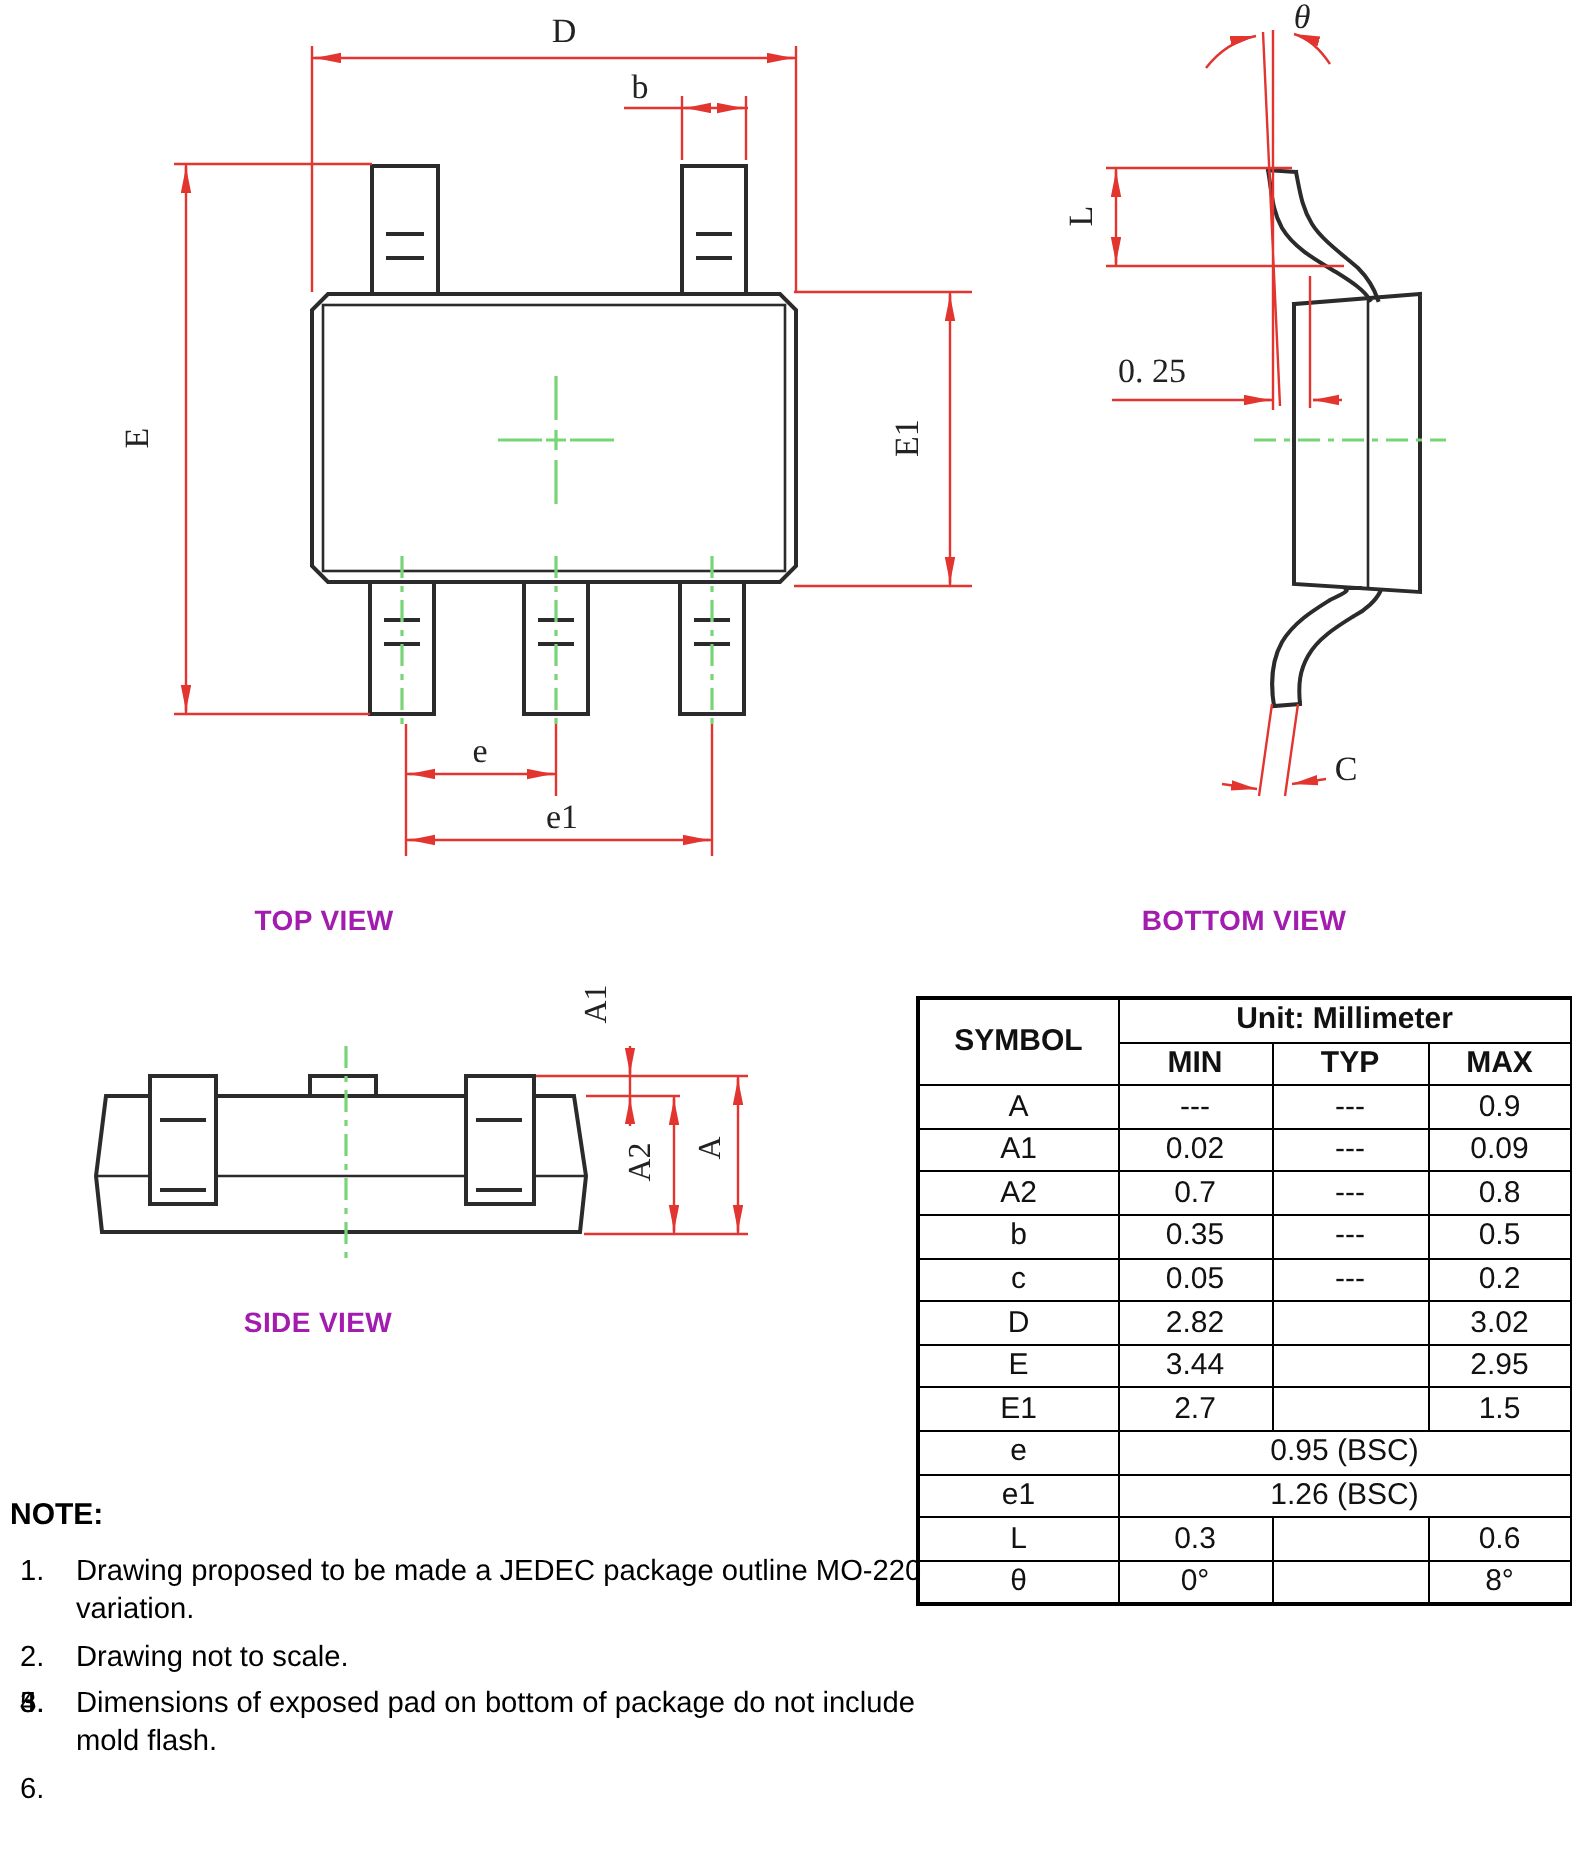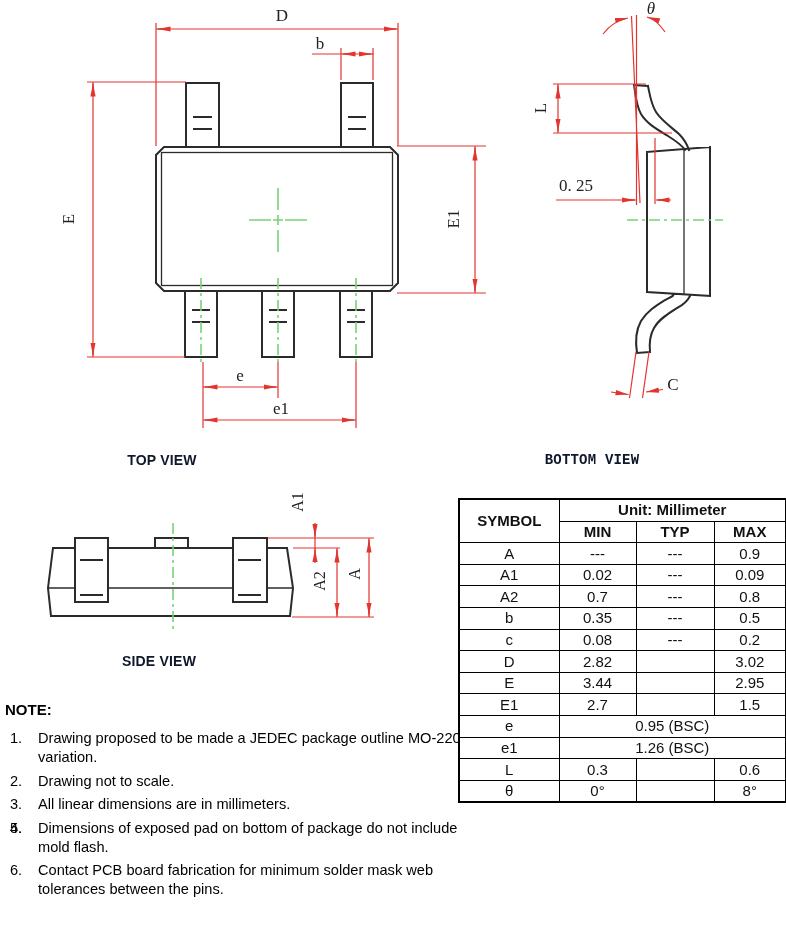--- a/index.html
+++ b/index.html
@@ -12,31 +12,31 @@
   svg text.it{font-style:italic;}
   .k{stroke:var(--ink);stroke-width:2;fill:none;stroke-linecap:square;}
   .kf{stroke:var(--ink);stroke-width:2;fill:#fff;}
   .kt{stroke:var(--ink);stroke-width:1.3;fill:none;}
   .nick{stroke:var(--ink);stroke-width:1.9;fill:none;}
   .r{stroke:var(--red);stroke-width:1.2;fill:none;}
   .g{stroke:var(--grn);stroke-width:1.6;fill:none;}
   .dash{stroke-dasharray:11 4 3 4;}
   .arrf{fill:var(--red);}
   .vtitle{position:absolute;transform:translateX(-50%);font-size:14px;font-weight:bold;
-          color:#0f172a;white-space:nowrap;letter-spacing:.2px;}
+          color:#a21caf;white-space:nowrap;letter-spacing:.2px;}
   
   .dimtable{position:absolute;left:458px;top:498px;width:327px;border-collapse:collapse;
             table-layout:fixed;border:2px solid #000;}
   .dimtable th,.dimtable td{border:1.5px solid #000;padding:0;height:20.6px;
             text-align:center;vertical-align:middle;font-size:15px;line-height:1.05;}
   .dimtable th{font-weight:bold;}
   .dimtable td{font-weight:normal;}
   
   .notes{position:absolute;left:5px;top:701px;width:460px;}
-  .notes-title{font-weight:bold;font-size:15px;color:#000;}
+  .notes-title{font-weight:bold;font-size:15px;color:#000;margin-top:48px;}
   .notes ol{list-style:none;margin:11px 0 0 0;padding:0;}
   .notes li{position:relative;padding-left:33px;margin-bottom:4.5px;line-height:19px;
             font-size:14.6px;width:455px;color:#000;}
   .notes li .num{position:absolute;left:5px;top:0;}
 </style>
 </head>
 <body>
 
 <div class="page">
 
@@ -142,21 +142,21 @@
       <line class="r" x1="369" y1="551" x2="369" y2="539.5" marker-end="url(#arr)"></line>
       <line class="r" x1="369" y1="604" x2="369" y2="615.5" marker-end="url(#arr)"></line>
       <path class="g dash" d="M173,523 V632"></path>
       <text class="s16" x="303" y="502" text-anchor="middle" transform="rotate(-90 303 502)">A1</text>
       <text class="s16" x="325" y="581" text-anchor="middle" transform="rotate(-90 325 581)">A2</text>
       <text class="s16" x="360" y="574" text-anchor="middle" transform="rotate(-90 360 574)">A</text>
     </g>
   </svg>
 
   <div class="vtitle" style="left:162px;top:452px;">TOP VIEW</div>
-  <div class="vtitle" style="left:592px;top:452px;font-family:Liberation Mono, monospace;">BOTTOM VIEW</div>
+  <div class="vtitle" style="left:622px;top:452px;">BOTTOM VIEW</div>
   <div class="vtitle" style="left:159px;top:653px;text-align:center;">SIDE VIEW</div>
 
   <table class="dimtable">
     <colgroup>
         <col style="width:100px">
         <col style="width:77px">
         <col style="width:78px">
         <col style="width:72px">
       </colgroup>
     <tbody>
@@ -188,21 +188,21 @@
       <td>0.8</td>
     </tr>
     <tr>
       <td>b</td>
       <td>0.35</td>
       <td>---</td>
       <td>0.5</td>
     </tr>
     <tr>
       <td>c</td>
-      <td>0.08</td>
+      <td>0.05</td>
       <td>---</td>
       <td>0.2</td>
     </tr>
     <tr>
       <td>D</td>
       <td>2.82</td>
       <td></td>
       <td>3.02</td>
     </tr>
     <tr>
@@ -246,29 +246,27 @@
       <li>
         <span class="num">1.</span>
         <span>Drawing proposed to be made a JEDEC package outline MO-220 variation.</span>
       </li>
       <li>
         <span class="num">2.</span>
         <span>Drawing not to scale.</span>
       </li>
       <li>
         <span class="num">3.</span>
-        <span>All linear dimensions are in millimeters.</span>
       </li>
       <li>
         <span class="num">4.</span>
       </li>
       <li>
         <span class="num">5.</span>
         <span>Dimensions of exposed pad on bottom of package do not include mold flash.</span>
       </li>
       <li>
         <span class="num">6.</span>
-        <span>Contact PCB board fabrication for minimum solder mask web tolerances between the pins.</span>
       </li>
     </ol>
   </div>
 
 </div>
 
 </body></html>

